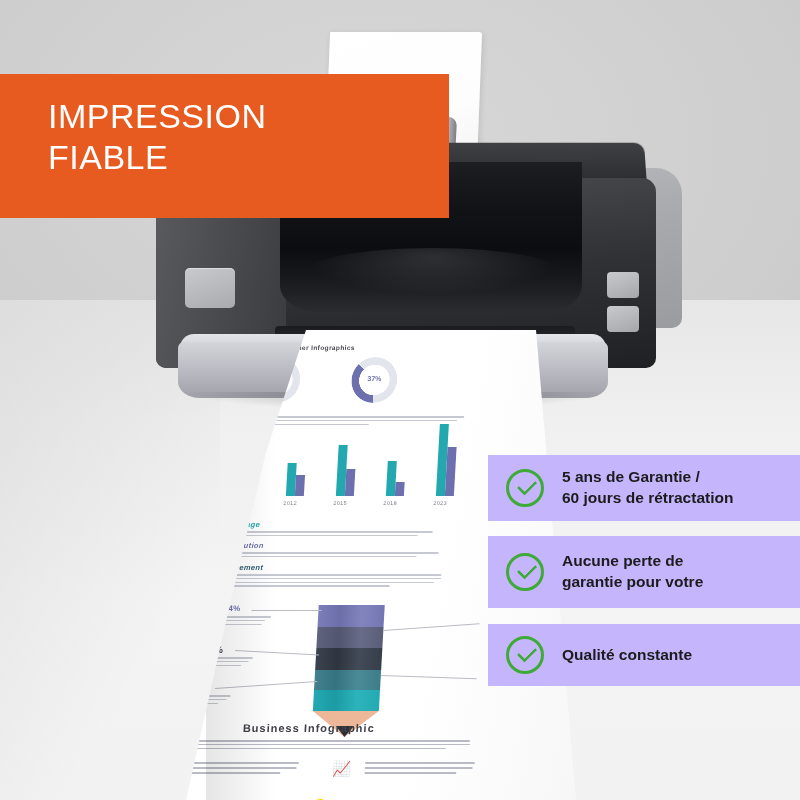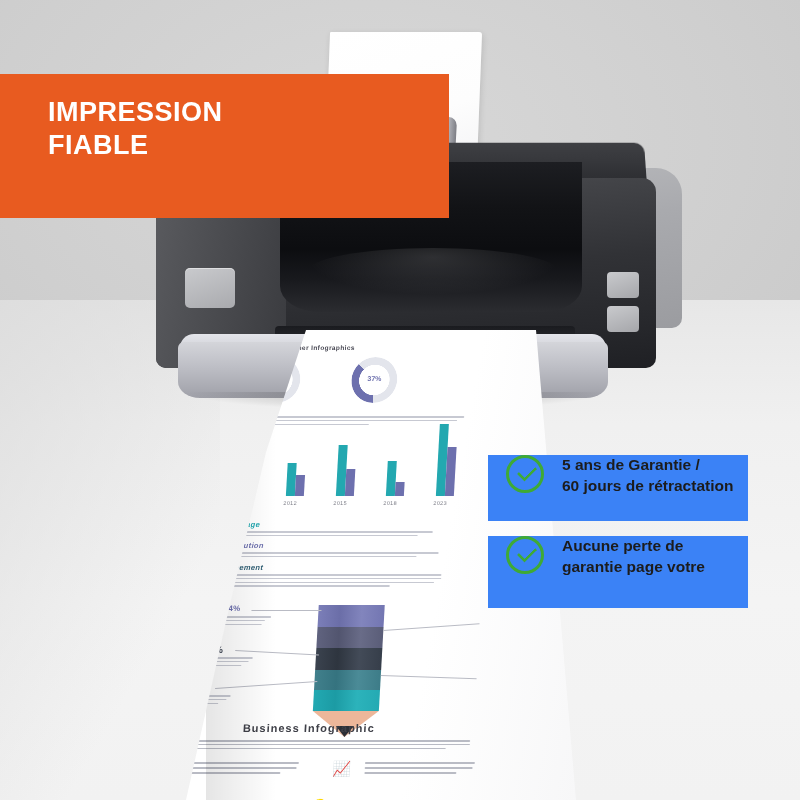--- a/index.html
+++ b/index.html
@@ -172,29 +172,29 @@
   .fitxt { position:absolute; }
   .fitxt .txtline { background:#b9bbc4; height:2px; margin-bottom:3px; }
 
   
   .banner {
     position:absolute; left:0; top:74px; width:449px; height:144px;
     background:#e85b20;
   }
   .banner h1 {
     position:absolute; left:48px; top:22px;
-    color:#ffffff; font-size:27px; font-weight:bold; line-height:1.22;
+    color:#ffffff; font-size:34px; font-weight:normal; line-height:1.22;
     letter-spacing:.5px; white-space:pre-line;
   }
 
   
   .feat {
-    position:absolute; left:488px; width:260px;
-    background:#3b82f6;
-    display:flex; 
+    position:absolute; left:488px; width:312px;
+    background:#c4b5fd;
+    display:flex; align-items:center;
   }
   .feat .check {
     width:38px; height:38px; min-width:38px; margin-left:18px;
     border:3.4px solid #3faa35; border-radius:50%;
     position:relative;
   }
   .feat .check::after {
     content:""; position:absolute;
     left:9px; top:8px; width:15px; height:8px;
     border-left:3.4px solid #3faa35; border-bottom:3.4px solid #3faa35;
@@ -384,16 +384,20 @@
   </div>
 
   <div class="feat feat-1">
     <div class="check"></div>
     <div class="ftxt">5 ans de Garantie /
 60 jours de rétractation</div>
   </div>
   <div class="feat feat-2">
     <div class="check"></div>
     <div class="ftxt">Aucune perte de
-garantie page votre</div>
+garantie pour votre</div>
+  </div>
+  <div class="feat feat-3">
+    <div class="check"></div>
+    <div class="ftxt">Qualité constante</div>
   </div>
 
 </div>
 
 </body></html>

